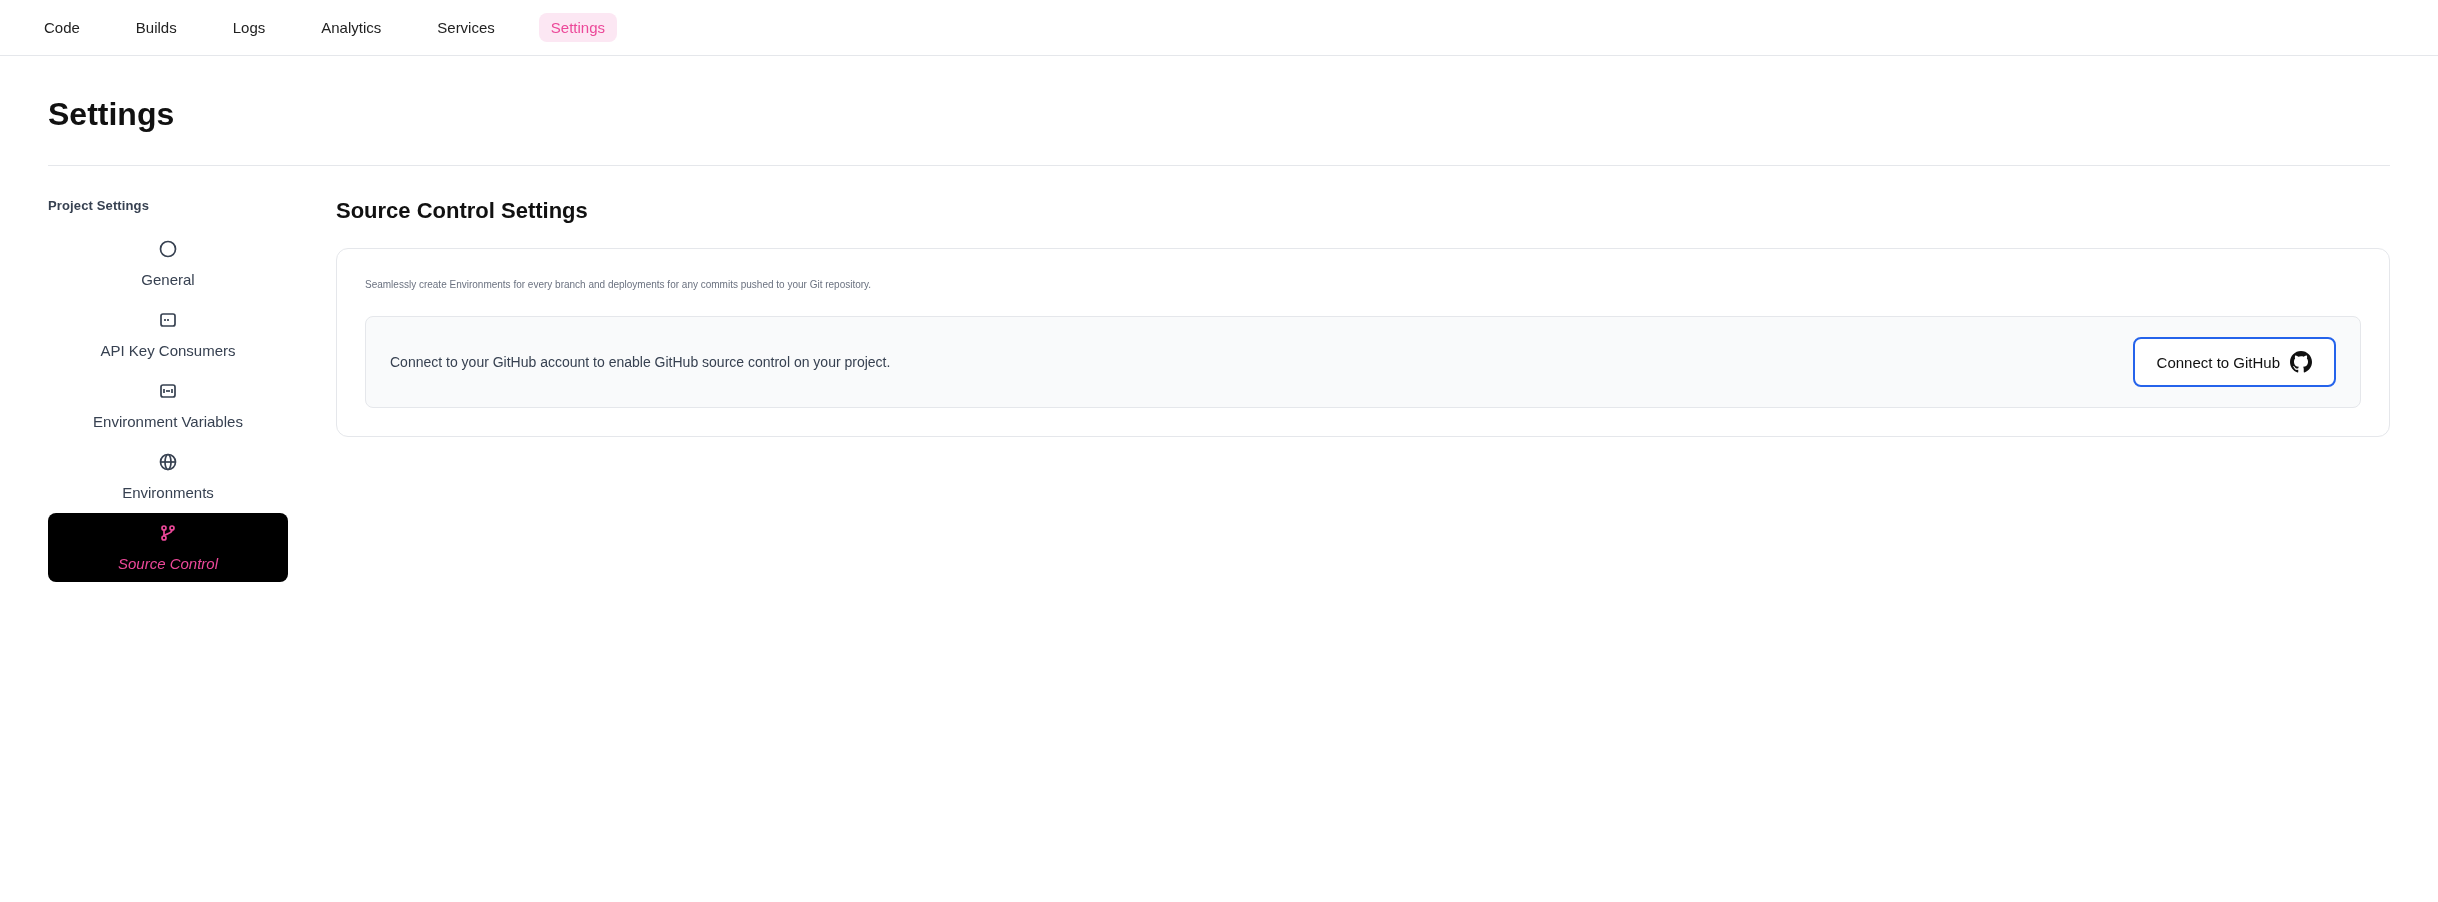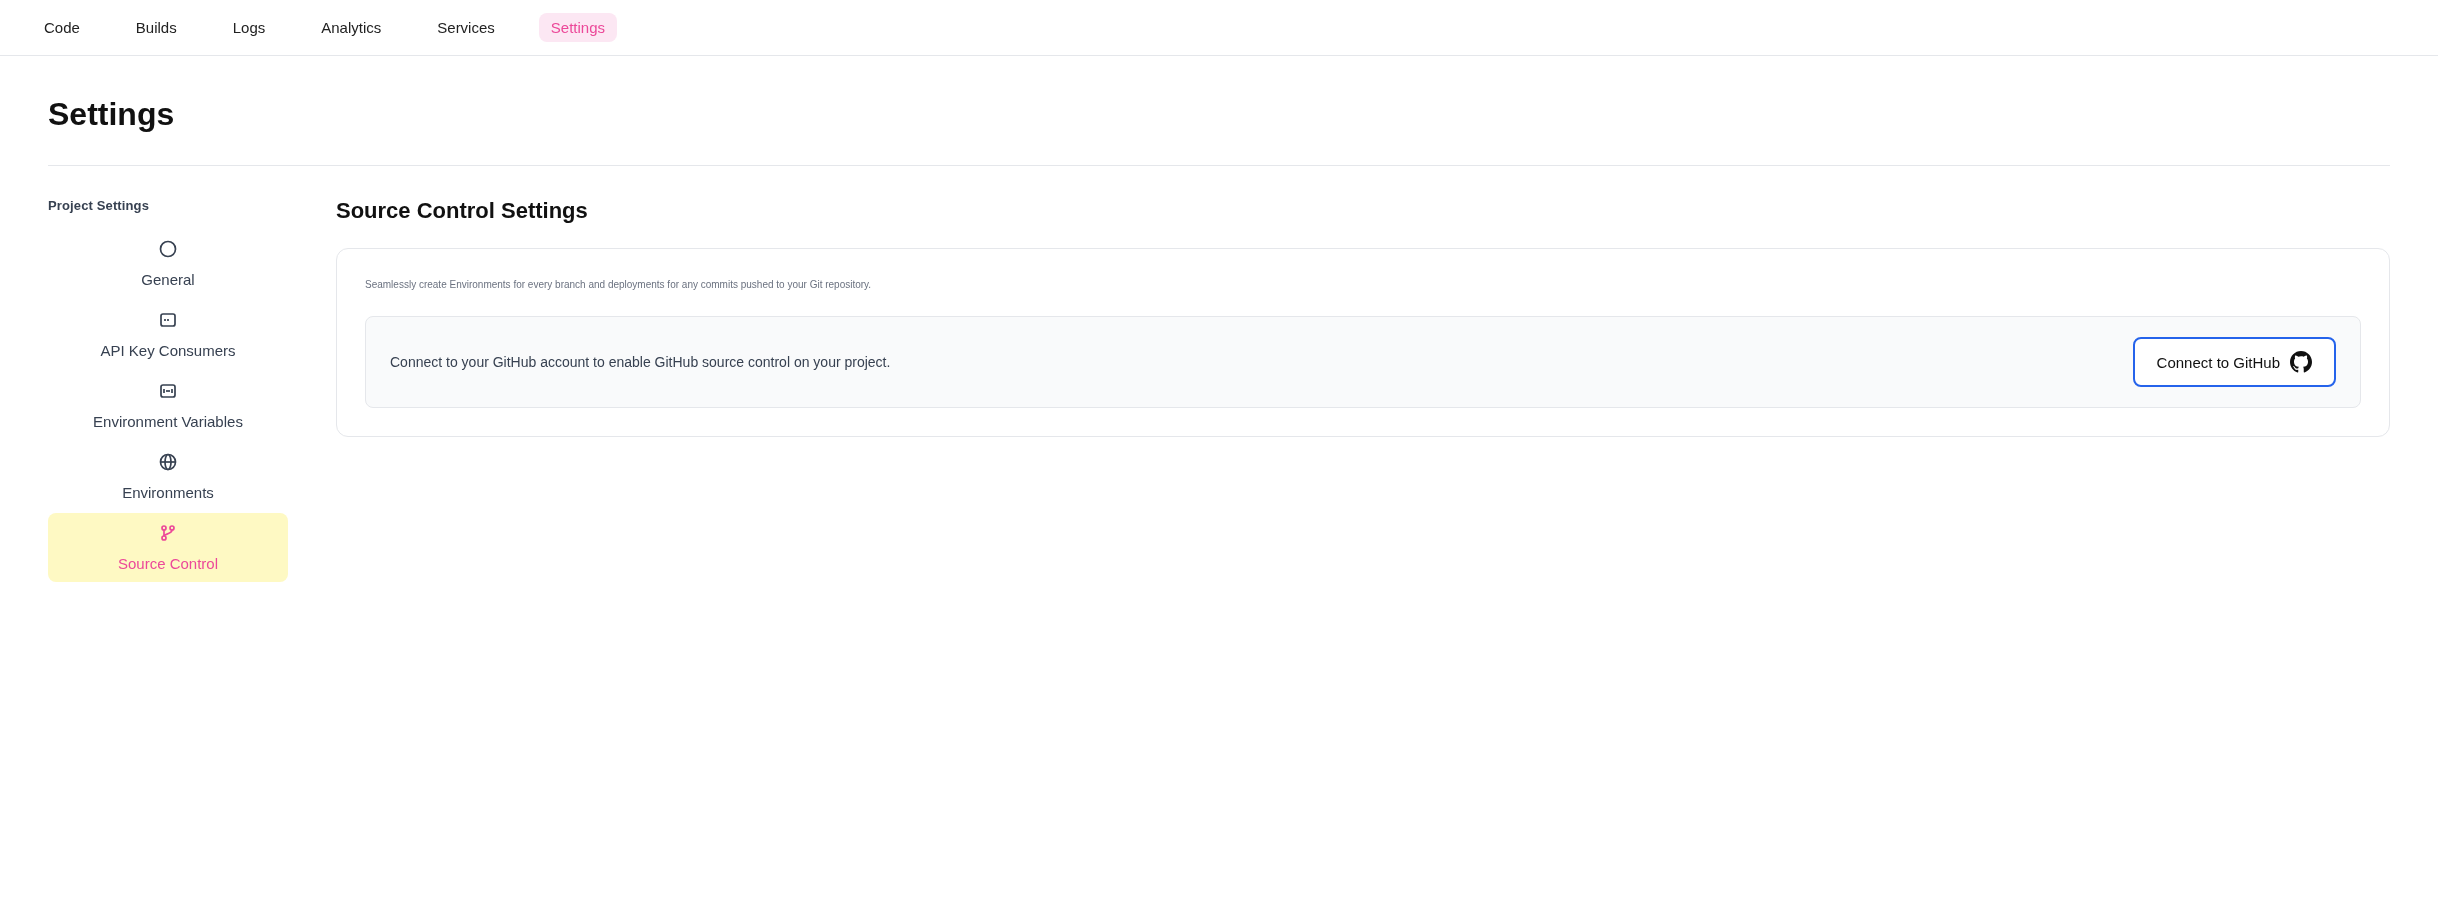--- a/index.html
+++ b/index.html
@@ -79,23 +79,24 @@
       gap: 12px;
       padding: 10px 14px;
       border-radius: 8px;
       cursor: pointer;
       font-size: 15px;
       color: #374151;
       font-weight: 400;
       flex-direction: column;
     }
     .sidebar-item.active {
-      background: #fef9c3;
+      background: #000000;
       color: #ec4899;
       font-weight: 500;
+      font-style: italic;
     }
     .sidebar-icon {
       width: 20px;
       height: 20px;
       flex-shrink: 0;
       display: flex;
       align-items: center;
       justify-content: center;
     }
 

